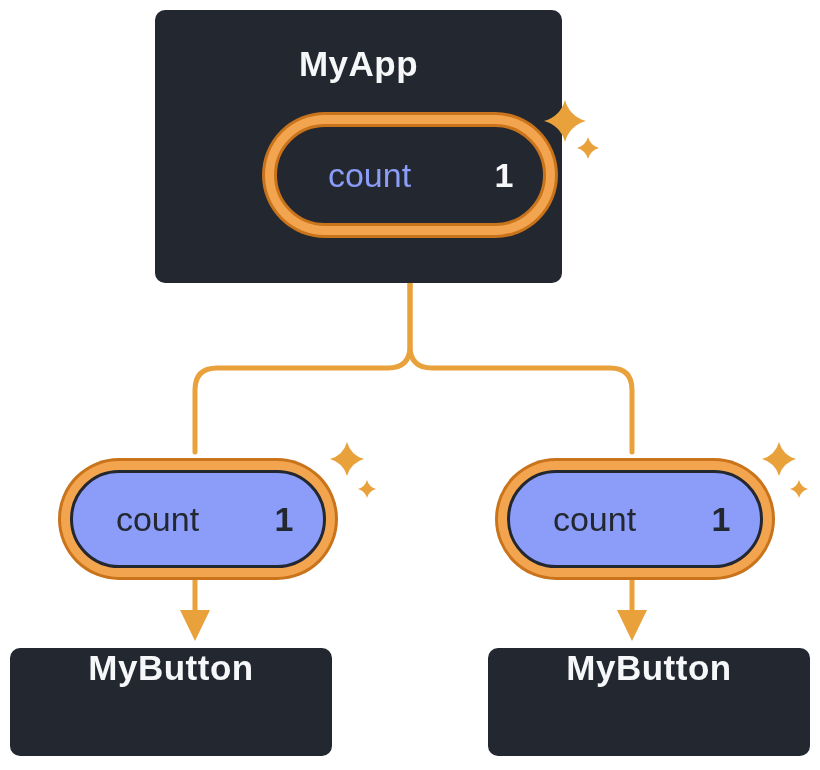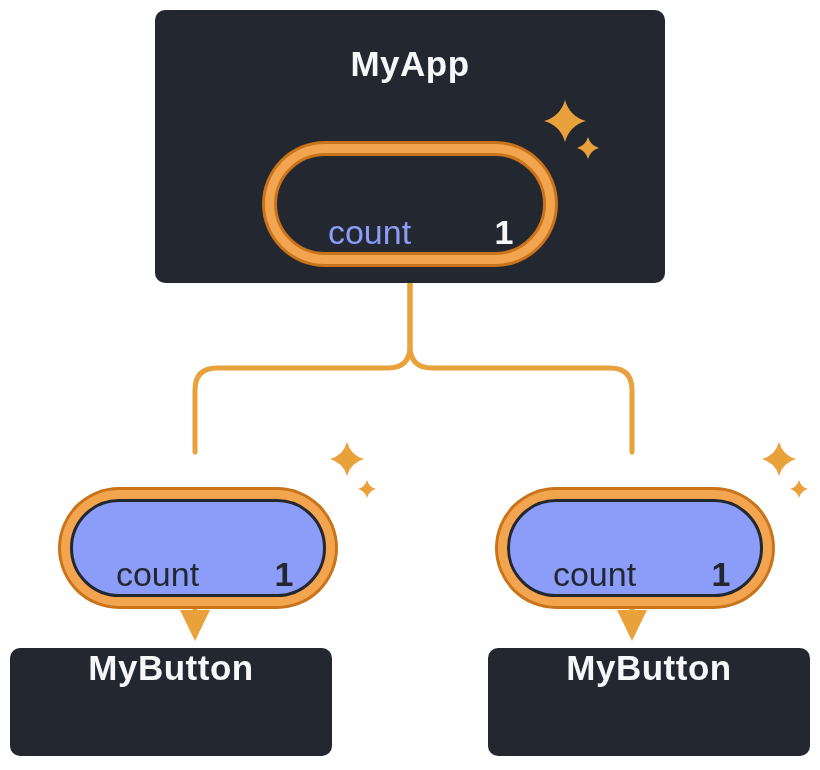--- a/index.html
+++ b/index.html
@@ -6,32 +6,31 @@
   .diagram {
     position:relative; width:820px; height:770px; overflow:hidden;
     font-family:"Liberation Sans", sans-serif;
   }
   svg.connectors { position:absolute; left:0; top:0; width:820px; height:770px; }
 
   .node {
     position:absolute; background:#23272F; border-radius:10px; color:#F6F7F9;
     box-sizing:border-box;
   }
-  .node-myapp { left:155px; top:10px; width:510px; height:273px; text-align:center; }
+  .node-myapp { left:155px; top:10px; width:407px; height:273px; text-align:center; }
   .node-title { margin-top:34px; font-size:35px; font-weight:700; letter-spacing:0.5px; }
 
   .node-button { display:flex; align-items:flex-start; justify-content:center;
                  font-size:35px; font-weight:700; letter-spacing:0.5px; }
   .node-button-left  { left:10px;  top:648px; width:322px; height:108px; }
   .node-button-right { left:488px; top:648px; width:322px; height:108px; }
 
   .pill {
-    position:absolute; display:flex; align-items:flex-end; box-sizing:content-box;
+    position:absolute; display:flex; align-items:center; box-sizing:content-box;
     border-radius:999px;
-    margin-top:29px;
   }
   .pill-dark {
     background:#23272F;
     border:3px solid #C9731B;
     box-shadow: 0 0 0 9px #F2A44F, 0 0 0 12px #C9731B;
   }
   .pill-purple {
     background:#8B9DF8;
     border:3px solid #23272F;
     box-shadow: 0 0 0 9px #F2A44F, 0 0 0 12px #C9731B;

